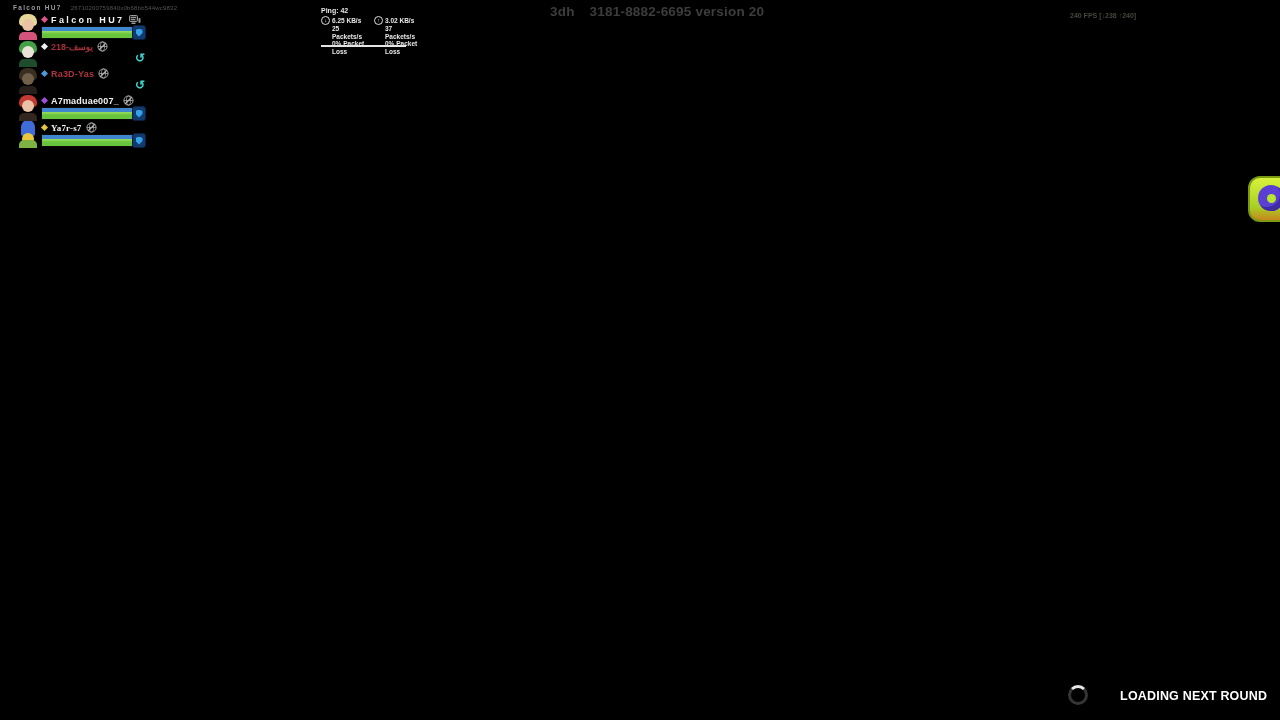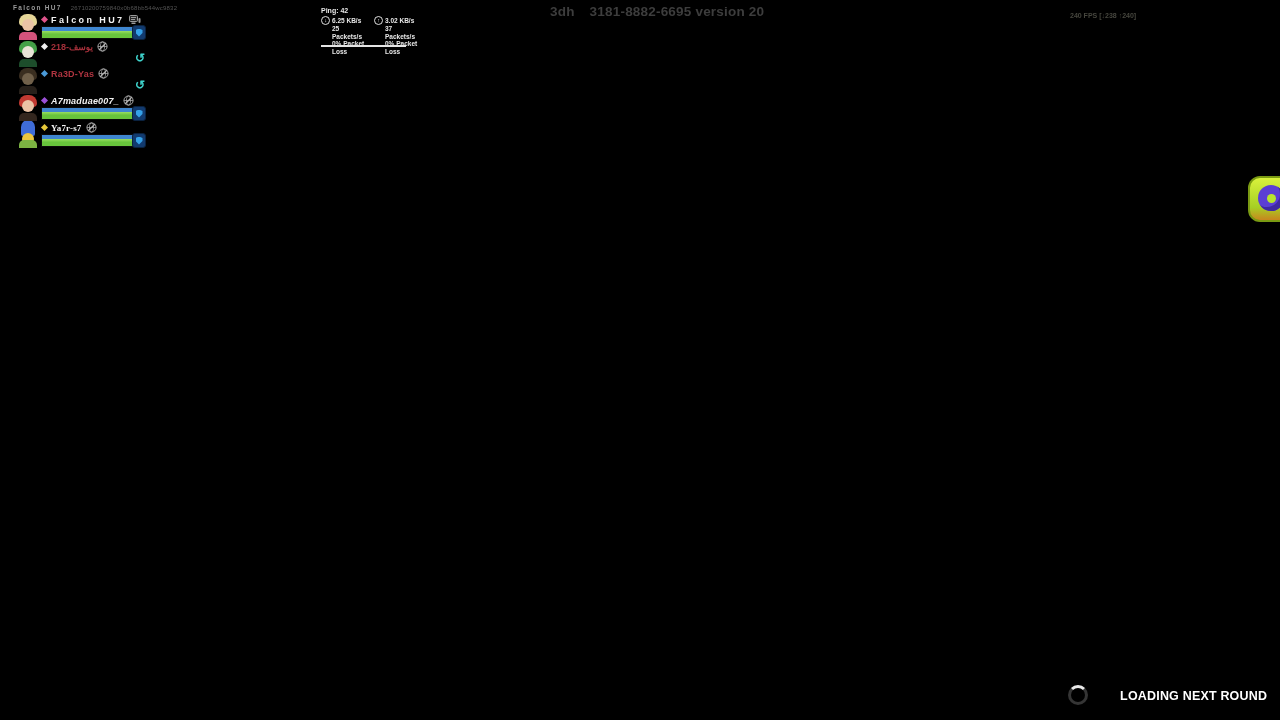--- a/index.html
+++ b/index.html
@@ -150,21 +150,21 @@
 </div>
 
 <div class="player-row" style="top:94px">
   <div class="avatar">
     <span class="av-hair" style="background: rgb(194, 58, 50);"></span>
     <span class="av-face" style="background: rgb(234, 195, 166);"></span>
     <span class="av-body" style="background: rgb(51, 38, 30);"></span>
   </div>
   <div class="name-line">
     <span class="diamond" style="background: rgb(155, 80, 216);"></span>
-    <span class="pname" style="color: rgb(242, 242, 242); font-style: italic;">A7maduae007_</span>
+    <span class="pname" style="color: rgb(242, 242, 242);">A7maduae007_</span>
     <span class="globe-icon">
       <svg width="11" height="11" viewBox="0 0 12 12">
           <circle cx="6" cy="6" r="5" fill="none" stroke="#b4b4b4"></circle>
           <ellipse cx="6" cy="6" rx="2.2" ry="5" fill="none" stroke="#b4b4b4" stroke-width="0.8"></ellipse>
           <path d="M1 6h10" stroke="#b4b4b4" stroke-width="0.8"></path>
           <path d="M2.2 9.8L9.8 2.2" stroke="#b4b4b4" stroke-width="1.3"></path>
         </svg>
     </span>
   </div>
   <div class="bar">

